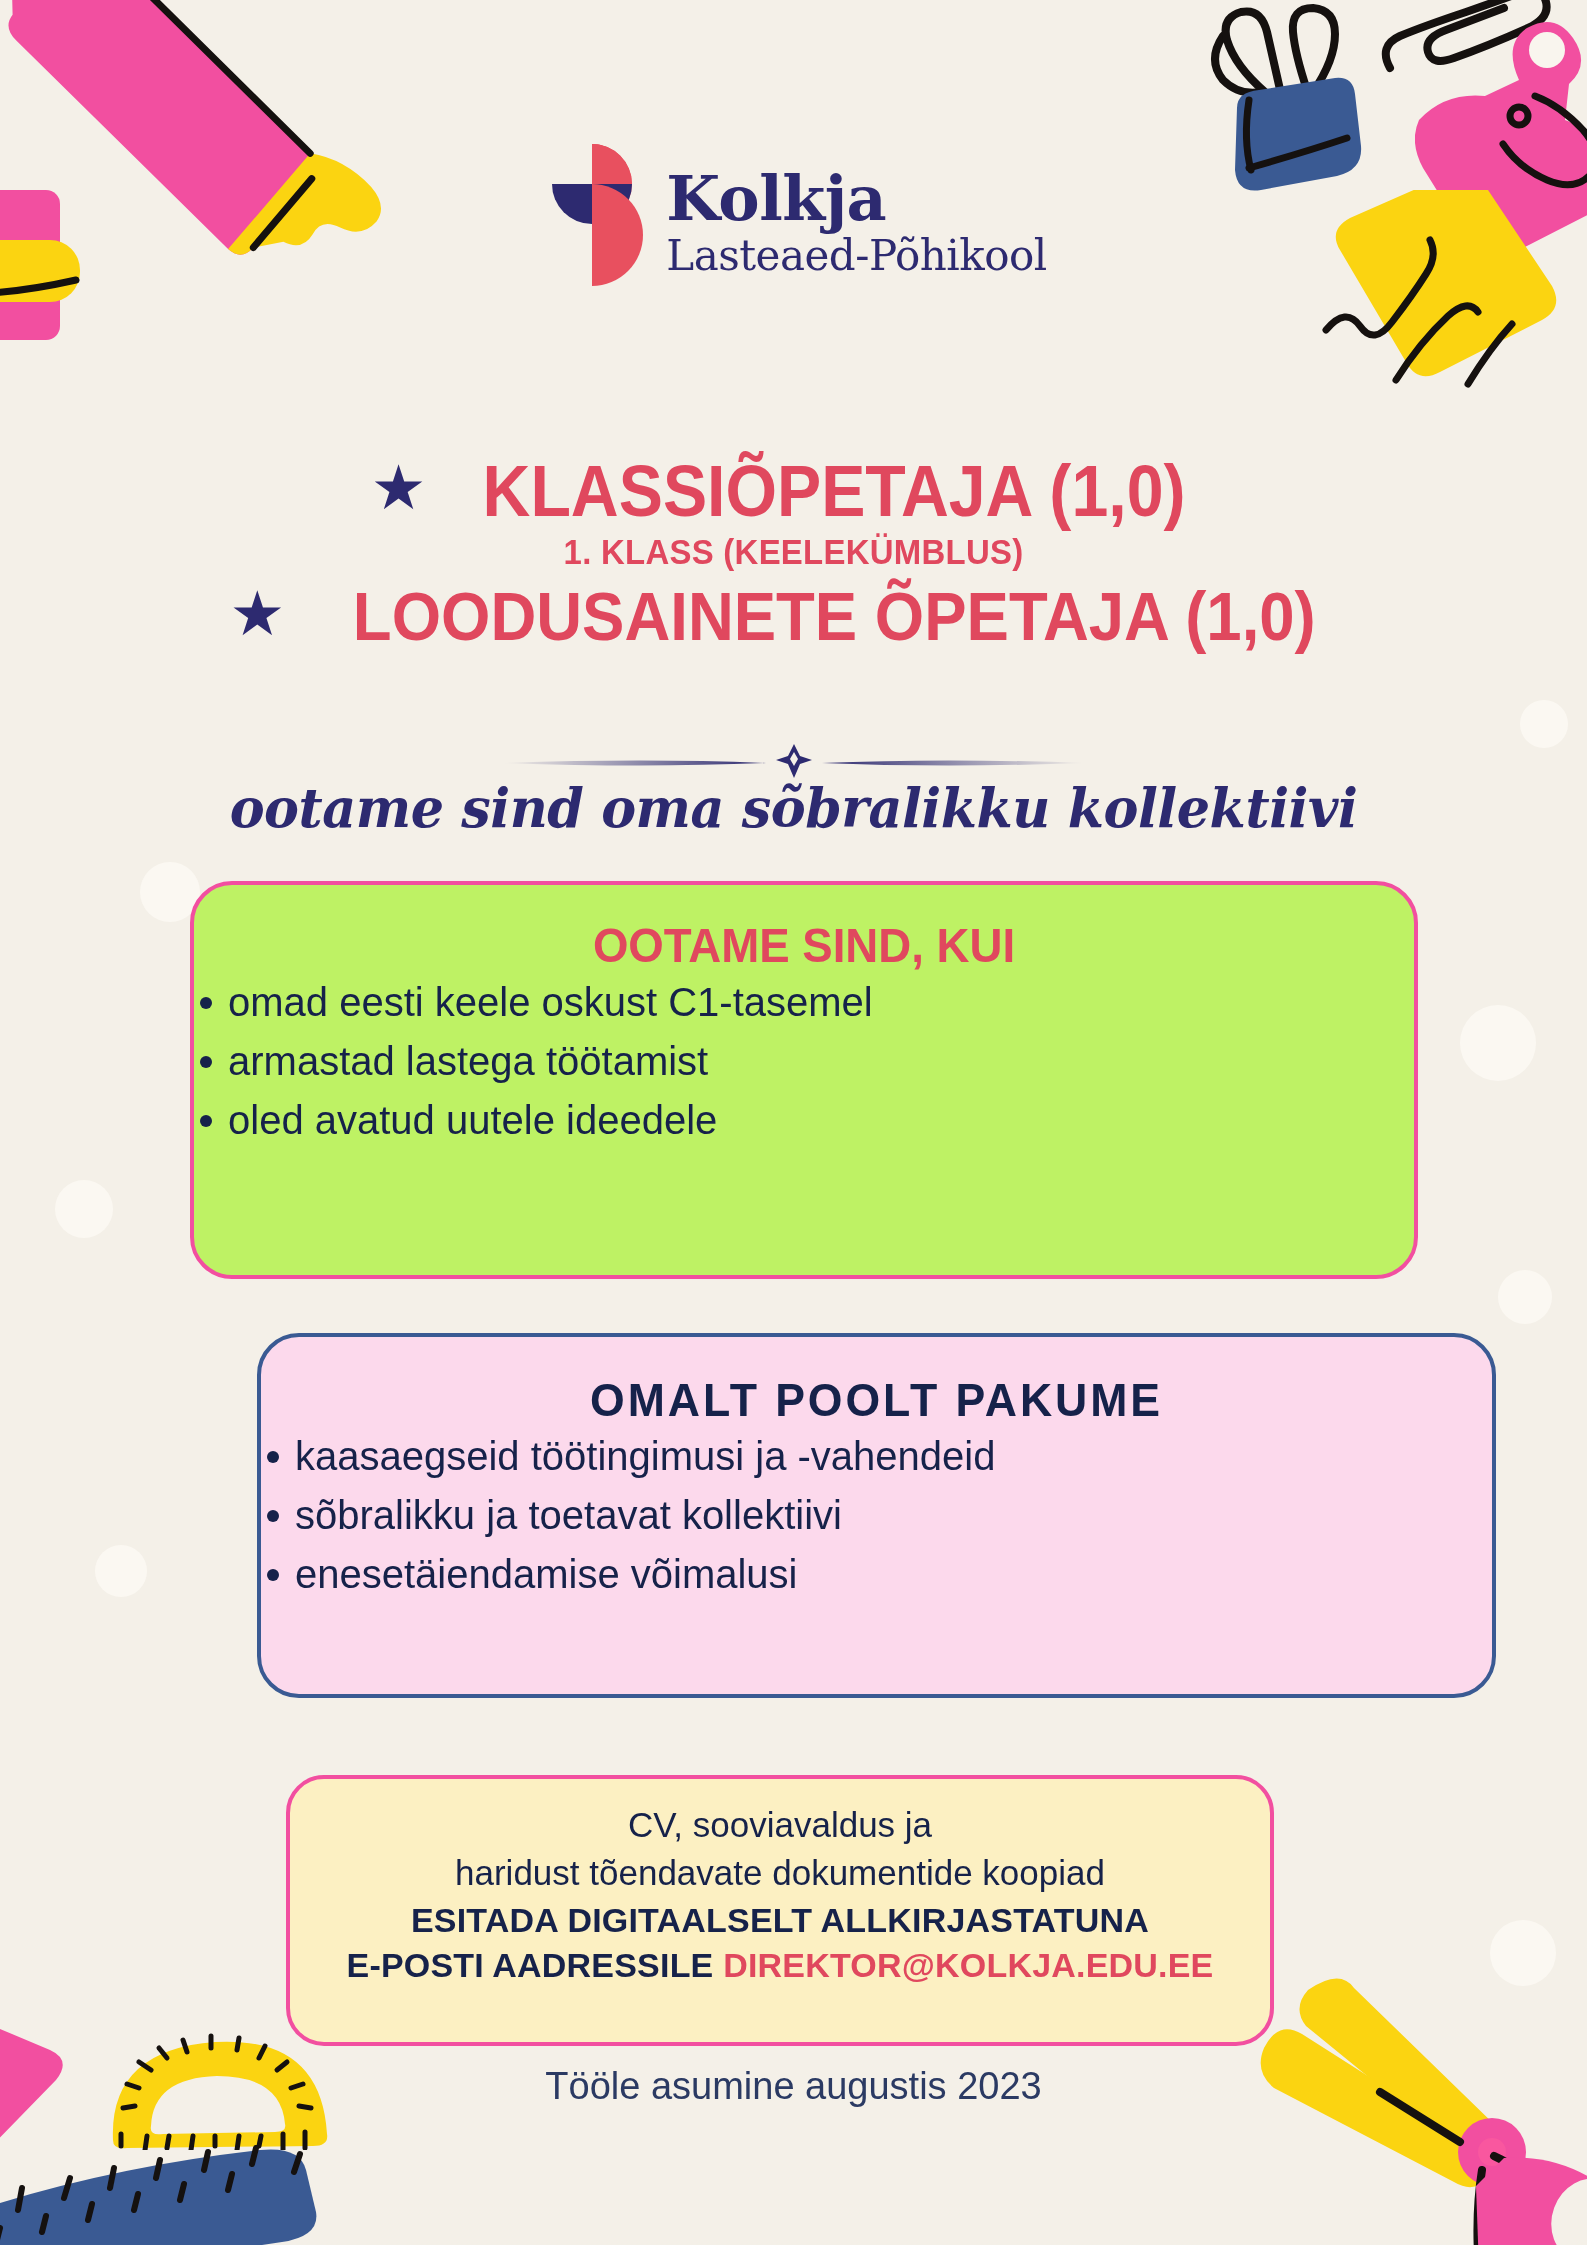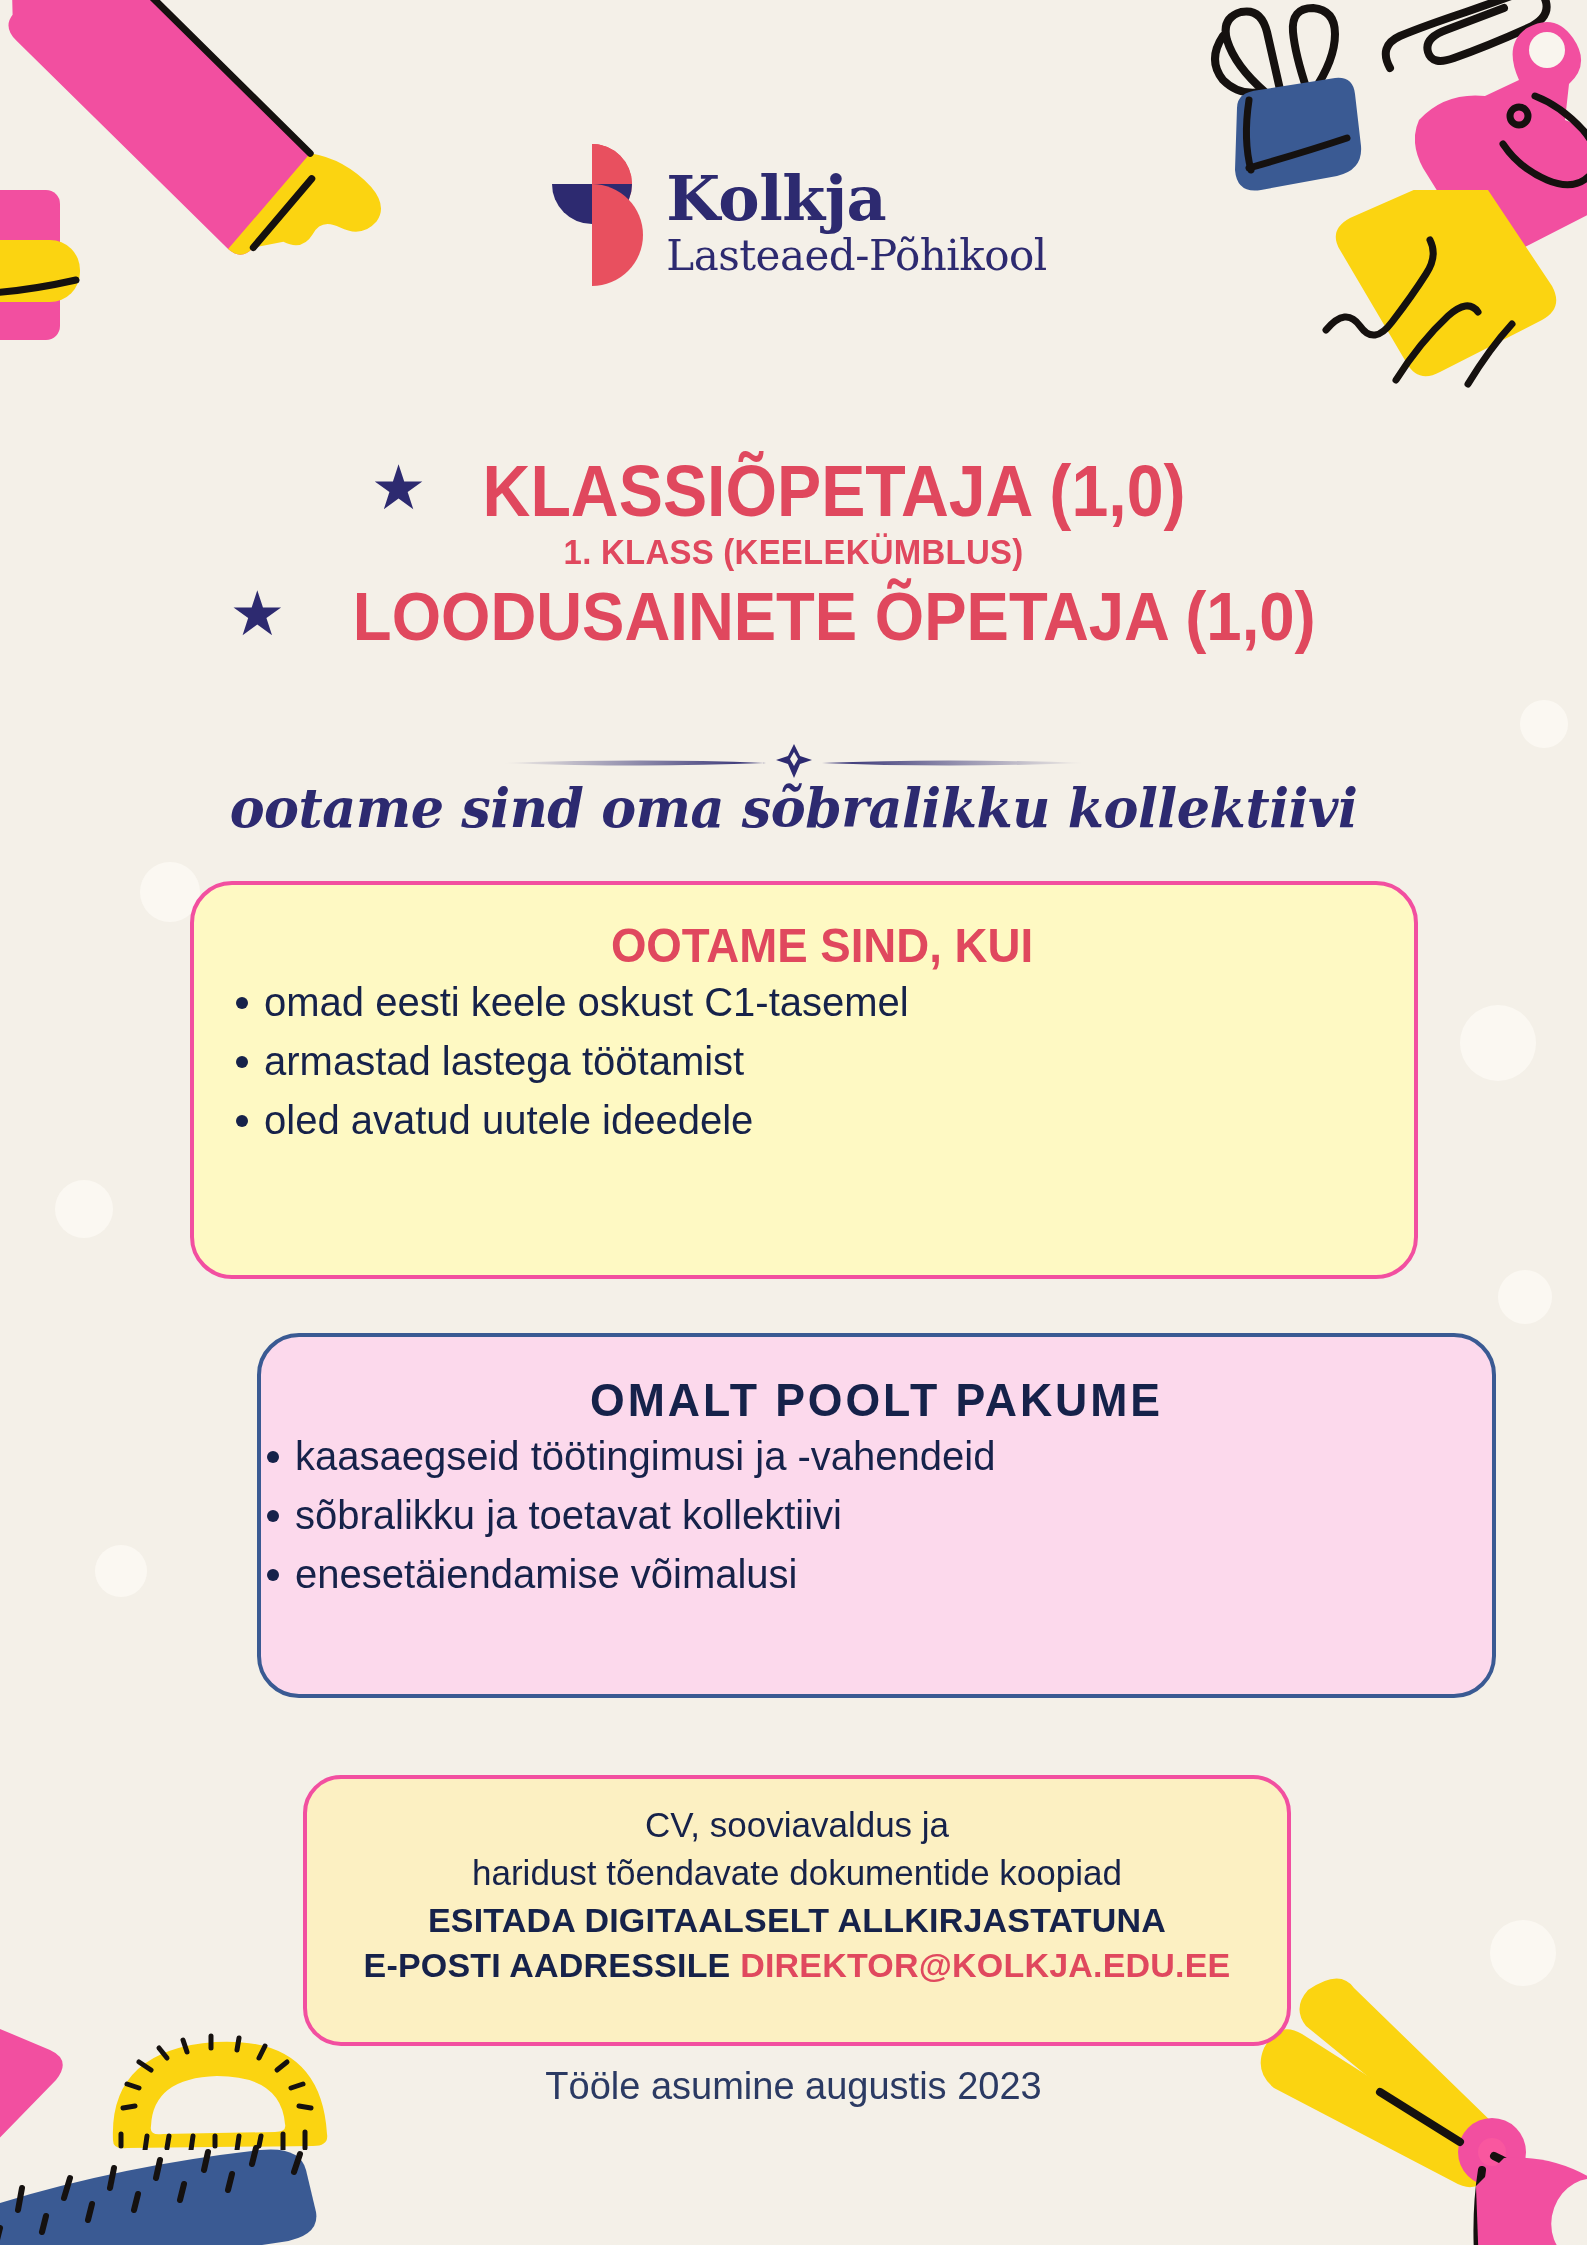--- a/index.html
+++ b/index.html
@@ -131,35 +131,34 @@
   .box {
     position: absolute;
     box-sizing: border-box;
     border-radius: 42px;
   }
   .box-blue {
     left: 190px;
     top: 881px;
     width: 1228px;
     height: 398px;
-    background: #fef9c3;
+    background: #bef264;
     border: 4px solid #f24fa0;
-    padding-left: 36px;
   }
   .box-pink {
     left: 245px;
     top: 1333px;
     width: 1239px;
     height: 365px;
     background: #fcd9ec;
     border: 4px solid #3a5a93;
     margin-left: 12px;
   }
   .box-yellow {
-    left: 303px;
+    left: 286px;
     top: 1775px;
     width: 988px;
     height: 271px;
     background: #fcf0c2;
     border: 4px solid #f24fa0;
     border-radius: 38px;
   }
 
   .box-title {
     text-align: center;

